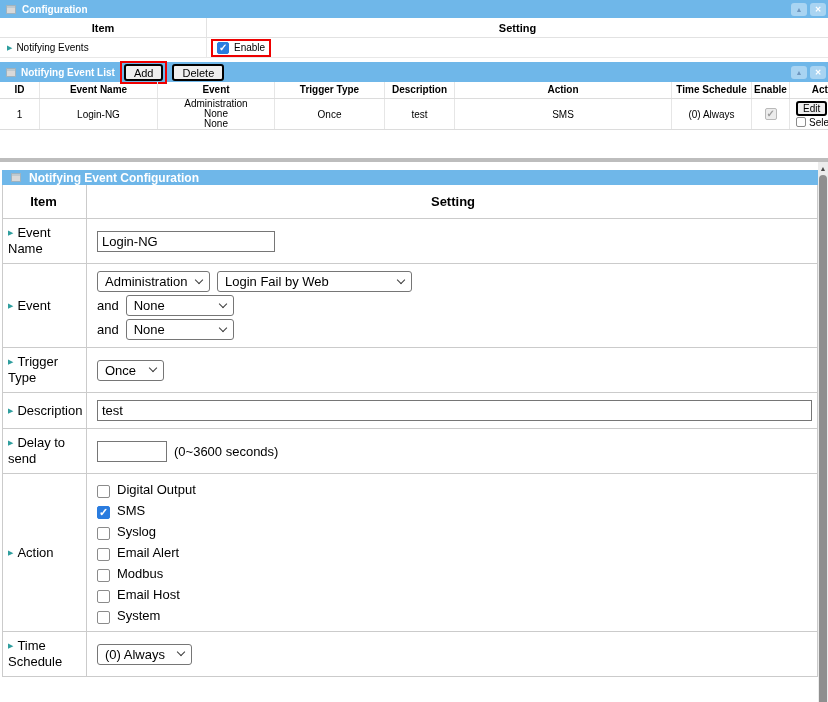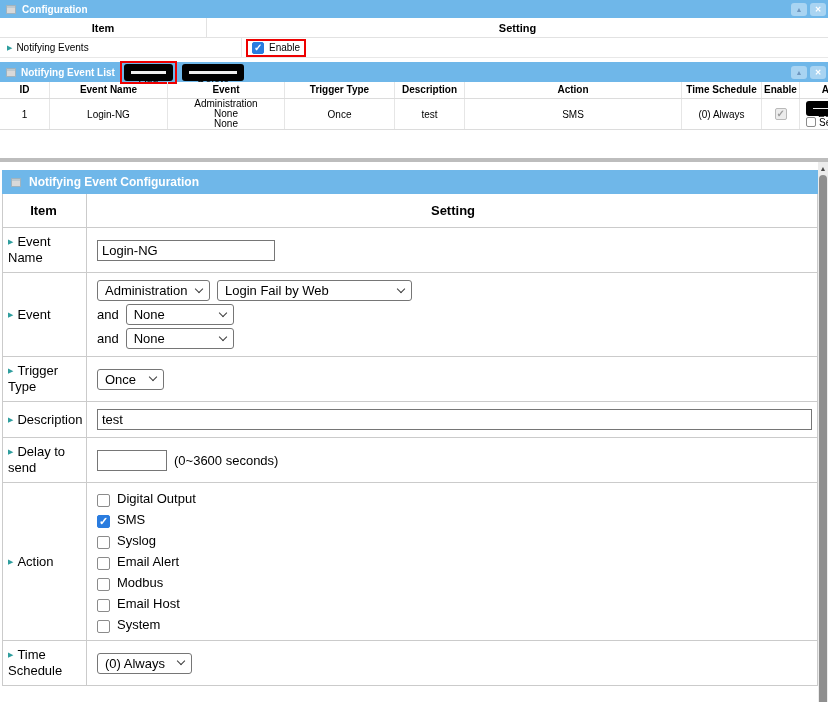--- a/index.html
+++ b/index.html
@@ -21,72 +21,72 @@
         position:relative; flex:none; display:inline-block; }
   .cb.checked { background:#2a7cdf; border-color:#2a7cdf; }
   .cb.checked::after { content:"✓"; position:absolute; color:#fff; font-size:10px; font-weight:bold;
                        left:1px; top:-1px; line-height:12px; }
   .cb.disabled.checked { background:#ececec; border-color:#b9b9b9; }
   .cb.disabled.checked::after { color:#9c9c9c; }
   .cb.lg { width:13px; height:13px; }
   .cb.lg.checked::after { font-size:11px; line-height:13px; }
   .cb.sm { width:10px; height:10px; }
 
-  .btn { background:#efefef; border:7px solid #000000; border-radius:3px;
+  .btn { background:#efefef; border:2px solid #000000; border-radius:3px;
          font-family:"Liberation Sans", sans-serif; cursor:default; }
   .btn.small { font-size:11px; padding:1px 8px; height:17px; }
   .btn.tiny  { font-size:10px; padding:0 5px; height:15px; }
 
   .sel { display:inline-flex; align-items:center; justify-content:space-between; background:#fff;
          border:1px solid #767676; border-radius:3px; height:21px; padding:0 7px; font-size:13px; flex:none; }
   .chev { width:6px; height:6px; border-right:1.6px solid #3c3c3c; border-bottom:1.6px solid #3c3c3c;
           transform:rotate(45deg); margin-left:8px; margin-top:-4px; flex:none; }
   .txt { border:1px solid #767676; height:21px; font-size:13px; padding:0 4px;
          font-family:"Liberation Sans", sans-serif; }
 
   
   #panel-config { position:absolute; top:0; left:0; width:828px; }
   #panel-config .blue-hdr { height:18px; font-size:10px; gap:6px; padding-left:6px; }
   .cfg-thead { display:flex; height:20px; align-items:center; border-bottom:1px solid #e2e2e2;
                font-size:11px; font-weight:bold; }
   .cfg-col-item { width:207px; text-align:center; align-self:stretch; display:flex;
                   align-items:center; justify-content:center; border-right:1px solid #e2e2e2; }
   .cfg-col-set  { flex:1; text-align:center; }
   .cfg-row { display:flex; height:20px; align-items:center; border-bottom:1px solid #e8e8e8; font-size:10px; }
-  .cfg-row-label { width:242px; padding-left:7px; align-self:stretch; display:flex; align-items:center;
+  .cfg-row-label { width:207px; padding-left:7px; align-self:stretch; display:flex; align-items:center;
                    border-right:1px solid #e8e8e8; }
   .cfg-row-set { flex:1; padding-left:4px; display:flex; align-items:center; }
 
   
   #panel-list { position:absolute; top:62px; left:0; width:828px; }
   #panel-list .blue-hdr { height:20px; font-size:10px; gap:5px; padding-left:6px; }
   .lst-thead, .lst-row { display:flex; font-size:10px; width:828px; overflow:hidden; }
   .lst-thead { font-weight:bold; border-bottom:1px solid #dcdcdc; }
   .lst-thead > div { padding:2px 0 3px; text-align:center; border-right:1px solid #e6e6e6; }
   .lst-row > div { border-right:1px solid #e6e6e6; display:flex; align-items:center;
                    justify-content:center; text-align:center; }
   .lst-row { min-height:31px; border-bottom:1px solid #dcdcdc; }
-  .c-id{width:50px;flex:none}.c-name{width:118px;flex:none}.c-event{width:117px;flex:none}
+  .c-id{width:40px;flex:none}.c-name{width:118px;flex:none}.c-event{width:117px;flex:none}
   .c-trig{width:110px;flex:none}.c-desc{width:70px;flex:none}.c-action{width:217px;flex:none}
   .c-time{width:80px;flex:none}.c-en{width:38px;flex:none}
   .c-act{width:80px;flex:none;border-right:none !important;}
   .event-lines { line-height:10px; }
   .cell-actions { flex-direction:column; align-items:flex-start !important; padding:1px 0 1px 6px; gap:1px; }
   .select-line { display:flex; align-items:center; gap:3px; font-size:10px; }
 
   
   #scroll-topline { position:absolute; top:158px; left:0; width:828px; height:4px; background:#bdbdbd; }
   #scrollbar { position:absolute; top:162px; right:0; width:10px; height:540px; background:#ececec; }
   .sb-up { height:12px; display:flex; align-items:center; justify-content:center;
            font-size:7px; color:#4a4a4a; }
   .sb-thumb { position:absolute; top:13px; bottom:0; left:1px; right:1px; background:#8f8f8f;
               border-radius:4px 4px 0 0; }
 
   #panel-form { position:absolute; top:170px; left:2px; width:816px; }
-  #panel-form .blue-hdr { height:24px; font-size:12px; gap:8px; padding-left:9px; }
+  #panel-form .blue-hdr { height:15px; font-size:12px; gap:8px; padding-left:9px; }
   .f-table { border:1px solid #cbcbcb; border-top:none; }
   .frow { display:flex; font-size:13px; }
   .frow + .frow { border-top:1px solid #cbcbcb; }
   .flabel { width:84px; flex:none; border-right:1px solid #cbcbcb; display:flex; align-items:center;
             padding:6px 2px 6px 5px; line-height:16px; }
   .fset { flex:1; padding:7px 8px 7px 10px; display:flex; flex-direction:column;
           justify-content:center; gap:3px; min-width:0; }
   .f-thead { min-height:33px; font-weight:bold; }
   .f-thead .flabel { justify-content:center; padding-left:0; }
   .f-thead .fset { align-items:center; }

